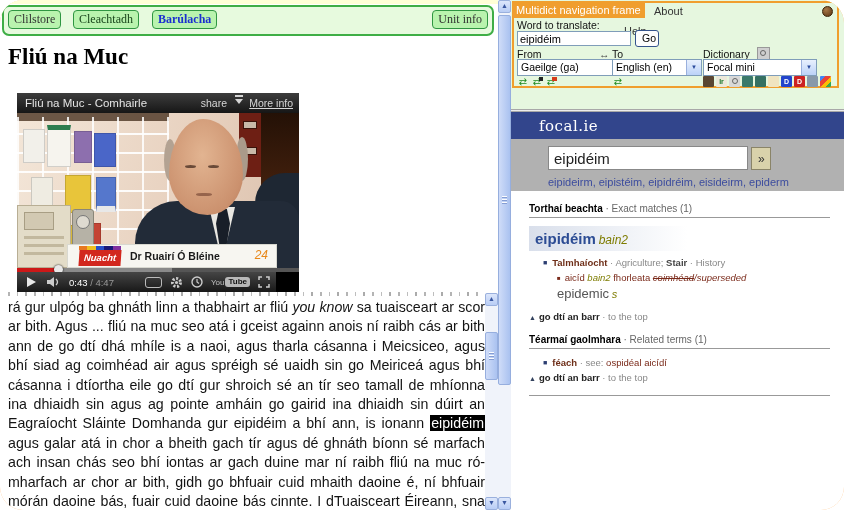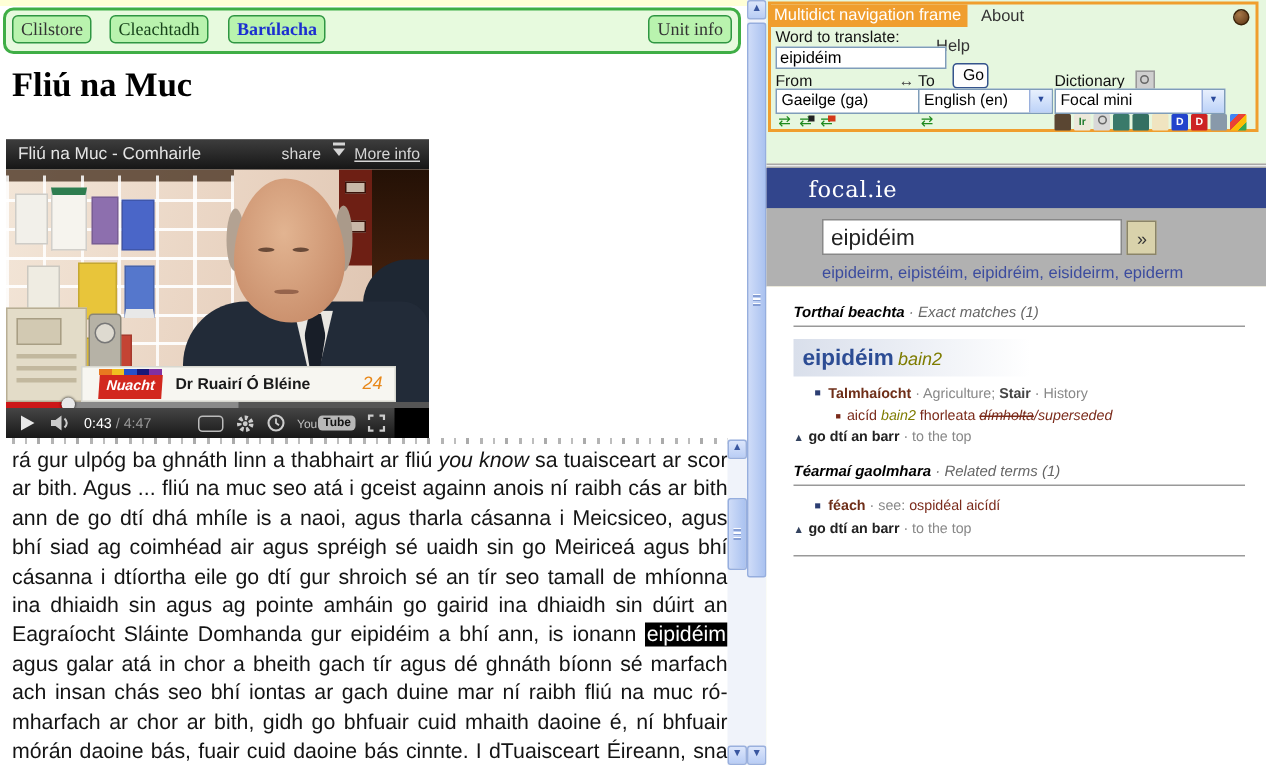--- a/index.html
+++ b/index.html
@@ -1,30 +1,30 @@
 <!DOCTYPE html>
 <html><head>
 <meta charset="utf-8">
 <style>
   html,body{margin:0;padding:0;background:#fff;}
-  .stage{position:relative;width:844px;height:510px;overflow:hidden;font-family:"Liberation Sans",sans-serif;background:#fef9c3;}
+  .stage{position:relative;width:844px;height:510px;overflow:hidden;font-family:"Liberation Sans",sans-serif;background:#fdba74;border-radius:23px;}
 
   
   .left-frame{position:absolute;left:0;top:0;width:511px;height:510px;background:#fff;}
   .yellow-strip{position:absolute;left:0;top:0;width:498px;height:4px;background:#ffffd6;}
   .toolbar{position:absolute;left:2px;top:5px;width:492px;height:31px;background:#e7fade;border:2px solid #3fae46;border-radius:7px;box-sizing:border-box;}
   .gbtn{position:absolute;top:3px;height:19px;padding:0 5px;background:#b9f3ae;border:1px solid #2f9642;border-radius:4px;font-family:"Liberation Serif",serif;font-size:12px;line-height:17px;color:#333;cursor:pointer;}
   .gbtn.b1{left:4px;}
   .gbtn.b2{left:69px;color:#17431a;}
   .gbtn.b3{left:148px;color:#1b2fd0;font-weight:bold;}
   .gbtn.b4{right:4px;}
   .page-title{position:absolute;left:8px;top:44px;font-family:"Liberation Serif",serif;font-size:23px;font-weight:bold;color:#000;margin:0;}
 
   
-  .video{position:absolute;left:4px;top:93px;width:282px;height:199px;background:#000;}
+  .video{position:absolute;left:17px;top:93px;width:282px;height:199px;background:#000;}
   .vtitle{position:absolute;left:0;top:0;width:282px;height:20px;background:linear-gradient(#3d3d3d,#161616);color:#e4e4e4;font-size:11.5px;line-height:20px;}
   .vtitle .vt-text{position:absolute;left:8px;}
   .vtitle .share{position:absolute;right:72px;font-size:10.5px;color:#d6d6d6;}
   .dl-icon{position:absolute;right:56px;top:6px;width:0;height:0;border-left:4px solid transparent;border-right:4px solid transparent;border-top:5px solid #d6d6d6;}
   .dl-icon:after{content:"";position:absolute;left:-4px;top:-9px;width:8px;height:2px;background:#d6d6d6;}
   .vtitle .moreinfo{position:absolute;right:6px;font-size:10.5px;color:#d6d6d6;text-decoration:underline;}
 
   .scene{position:absolute;left:0;top:20px;width:282px;height:155px;overflow:hidden;background:linear-gradient(105deg,#f3e6d8 0%,#e8d2c0 55%,#dbc0ac 100%);}
   .rack{position:absolute;left:0;top:4px;width:152px;height:151px;
     background:
@@ -104,21 +104,21 @@
   
   .nav-area{position:absolute;left:511px;top:0;width:333px;height:109px;background:#e6f7df;}
   .nav-box{position:absolute;left:1px;top:1px;width:327px;height:87px;border:2px solid #f09e2e;box-sizing:border-box;}
   .md-title{position:absolute;left:0;top:0;background:#f09e2e;color:#fff;font-size:11px;padding:1px 4px 2px 2px;}
   .md-menu{position:absolute;top:2px;font-size:11px;color:#333;cursor:pointer;}
   .md-help{left:110px;margin-top:20px;} .md-about{left:140px;}
   .md-circle{position:absolute;right:4px;top:3px;width:9px;height:9px;border-radius:50%;background:radial-gradient(circle at 35% 30%,#a87848,#5a3414);border:1px solid #3a2208;}
   .md-label{position:absolute;font-size:10.5px;color:#111;white-space:nowrap;}
   .md-wordlabel{left:3px;top:16px;}
   .md-input{position:absolute;left:3px;top:28px;width:108px;height:13px;font-size:11px;border:1px solid #7f9db9;padding:0 2px;font-family:"Liberation Sans",sans-serif;}
-  .md-go{position:absolute;left:121px;top:27px;width:24px;height:17px;font-size:10.5px;background:#fdfdfd;border:1px solid #34538c;border-radius:3px;line-height:13px;cursor:pointer;margin-top:12px;}
+  .md-go{position:absolute;left:121px;top:27px;width:24px;height:17px;font-size:10.5px;background:#fdfdfd;border:1px solid #34538c;border-radius:3px;line-height:13px;cursor:pointer;}
   .md-from{left:3px;top:45px;} .md-swap{left:85px;top:45px;color:#444;} .md-to{left:98px;top:45px;}
   .md-dict{left:189px;top:45px;}
   .md-dicticon{position:absolute;left:243px;top:44px;width:11px;height:11px;background:#cfcfcf;border:1px solid #999;}
   .md-dicticon:before{content:"";position:absolute;left:2px;top:2px;width:4px;height:4px;border:1px solid #666;border-radius:50%;}
   .xpsel{position:absolute;top:56px;height:17px;background:#fff;border:1px solid #7f9db9;box-sizing:border-box;font-size:10.5px;line-height:15px;padding-left:3px;color:#000;cursor:pointer;}
   .sel-from{left:3px;width:116px;} .sel-to{left:98px;width:90px;} .sel-dict{left:189px;width:114px;}
   .xparrow{position:absolute;right:0;top:0;width:14px;height:15px;background:linear-gradient(#e8f0fd,#bcd2f8);border-left:1px solid #9ab0dd;color:#2a4a9c;font-size:6px;line-height:15px;text-align:center;}
   .ic-row{position:absolute;top:73px;height:12px;display:flex;gap:2px;}
   .icg1{left:3px;} .icg2{left:98px;} .icg3{left:189px;}
   .swapico{width:12px;height:12px;font-size:10px;line-height:12px;color:#1e8a1e;text-align:center;position:relative;cursor:pointer;}
@@ -133,21 +133,21 @@
 
   .frame-divider{position:absolute;left:511px;top:109px;width:333px;height:3px;background:#ececec;border-top:1px solid #a8a8a8;border-bottom:1px solid #a8a8a8;box-sizing:border-box;}
   .fheader{position:absolute;left:511px;top:112px;width:333px;height:27px;background:#32458c;}
   .flogo{position:absolute;left:28px;top:5px;color:#fff;font-family:"DejaVu Serif",serif;font-size:15px;letter-spacing:.5px;}
   .fsearch{position:absolute;left:511px;top:139px;width:333px;height:52px;background:#b1b1b1;}
   .f-input{position:absolute;left:37px;top:7px;width:188px;height:22px;font-size:15px;color:#222;border:1px solid #888;padding:0 5px;font-family:"Liberation Sans",sans-serif;}
   .f-gobtn{position:absolute;left:240px;top:8px;width:20px;height:23px;background:#d9d2ab;border:1px solid #8a8468;color:#333;font-size:12px;line-height:20px;cursor:pointer;}
   .sugg{position:absolute;left:37px;top:37px;font-size:11px;color:#3c4c9e;cursor:pointer;}
 
   .fbody{position:absolute;left:511px;top:191px;width:333px;height:319px;background:#fff;padding:12px 14px 0 18px;box-sizing:border-box;font-size:10px;color:#222;}
-  .sec-h{font-size:10px;margin:0 0 3px 0;font-style:italic;}
+  .sec-h{font-size:10px;margin:0 0 3px 0;}
   .sec-h .b{font-weight:bold;color:#000;} .sec-h .dim{color:#666;}
   .fbody hr{border:none;border-top:1px solid #999;margin:0 0 8px 0;}
   .entry{display:inline-block;min-width:170px;padding:4px 10px 4px 6px;background:linear-gradient(90deg,#d9dfeb,#fff 85%);margin-bottom:6px;}
   .hw{font-size:15px;font-weight:bold;color:#2c4c94;cursor:pointer;}
   .pos{font-size:12px;font-style:italic;color:#7e7c00;}
   .brow{margin:0 0 4px 14px;font-size:9.5px;color:#888;}
   .sq{color:#2c3e72;font-size:7px;vertical-align:1px;margin-right:5px;}
   .dom{font-weight:bold;color:#6e2e18;}
   .dom2{font-weight:bold;color:#444;}
   .brow2{margin:0 0 3px 28px;font-size:9.5px;color:#7a2a1a;}
@@ -341,21 +341,22 @@
     <div class="sugg">eipideirm, eipistéim, eipidréim, eisideirm, epiderm</div>
   </div>
 
   <div class="fbody">
     <div class="sec-h"><span class="b">Torthaí beachta</span><span class="dim"> · Exact matches (1)</span></div>
     <hr>
 
     <div>
       <div class="entry"><span class="hw">eipidéim</span> <span class="pos">bain2</span></div>
       <div class="brow"><span class="sq">■</span><span class="dom">Talmhaíocht</span><span> · Agriculture; </span><span class="dom2">Stair</span><span> · History</span></div>
-      <div class="brow2"><span class="sq2">■</span><span>aicíd</span> <span class="olv">bain2</span> <span>fhorleata</span> <span class="dep">dímholta</span><span class="dep2">/superseded</span></div>
+      <div class="brow2"><span class="sq2">■</span><span>aicíd</span> <span class="olv">bain2</span> <span>fhorleata</span> <span class="dep">coimhéad</span><span class="dep2">/superseded</span></div>
+      <div class="trans"><span class="tw">epidemic</span> <span class="tp">s</span></div>
     </div>
 
     <div class="totop"><span class="tri">▲</span><span class="b">go dtí an barr</span><span> · to the top</span></div>
 
     <div class="sec-h"><span class="b">Téarmaí gaolmhara</span><span class="dim"> · Related terms (1)</span></div>
     <hr>
 
     <div>
       <div class="brow"><span class="sq">■</span><span class="dom">féach</span><span> · see: </span><span style="color:#7a2a1a">ospidéal aicídí</span></div>
     </div>

